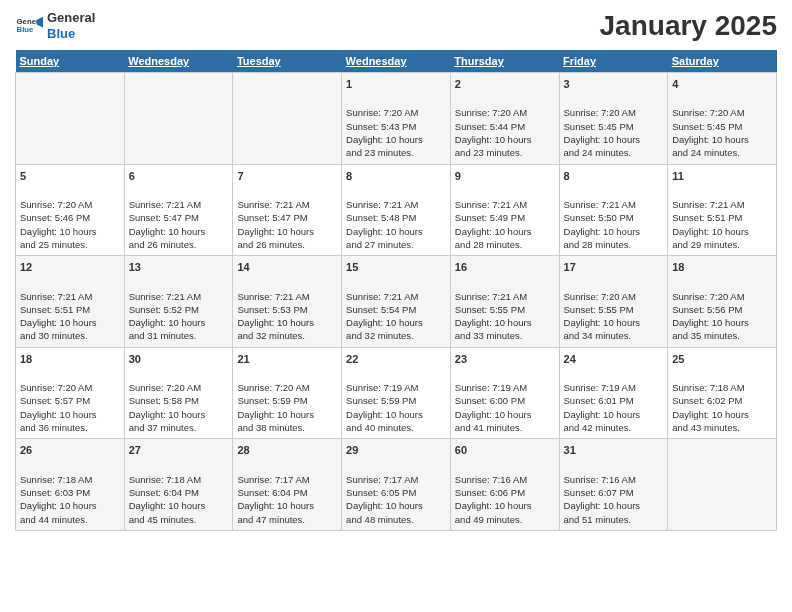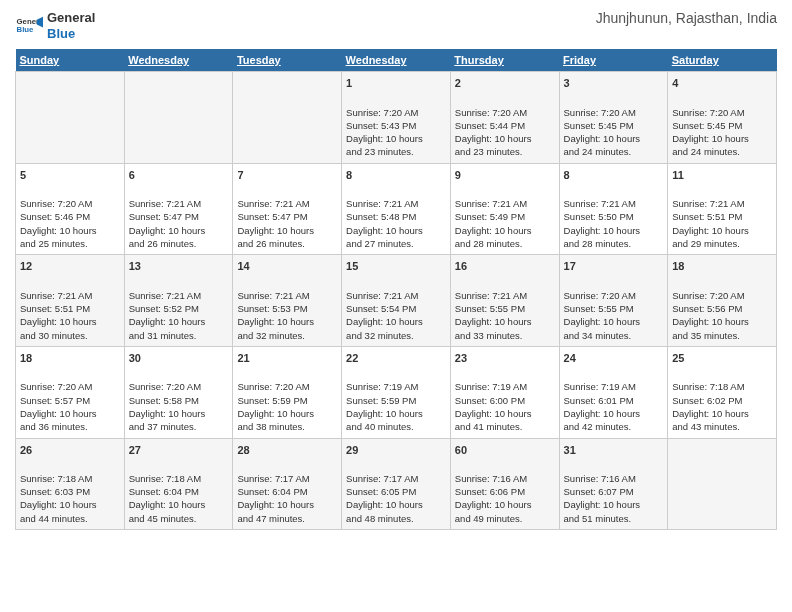--- a/index.html
+++ b/index.html
@@ -105,21 +105,21 @@
       <polygon points="28,10 36,6 36,20 28,16" fill="#1a6eb5"></polygon>
     </svg>
     <div>
       <div class="logo-text">
         <div>General</div>
         <div style="color:#1a6eb5">Blue</div>
       </div>
     </div>
   </div>
   <div class="title-block">
-    <h2>Jhunjhunun, Rajasthan, India</h2>
+    <h1>January 2025</h1>
   </div>
 </div>
 
 <table>
   <thead>
     <tr id="header-row">
         <th>Sunday</th>
         <th>Wednesday</th>
         <th>Tuesday</th>
         <th>Wednesday</th>

